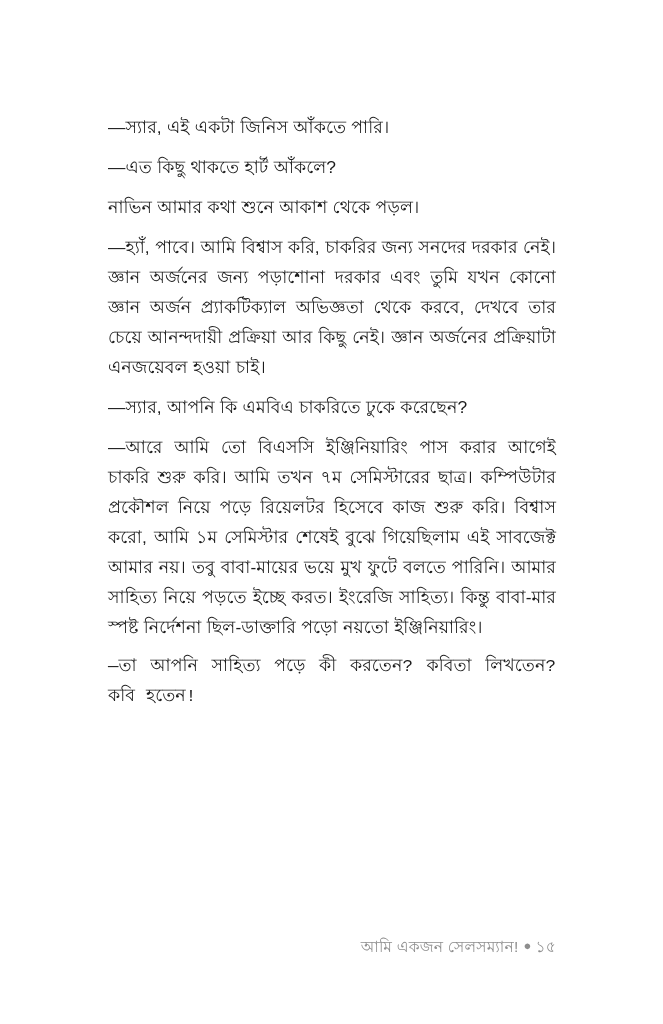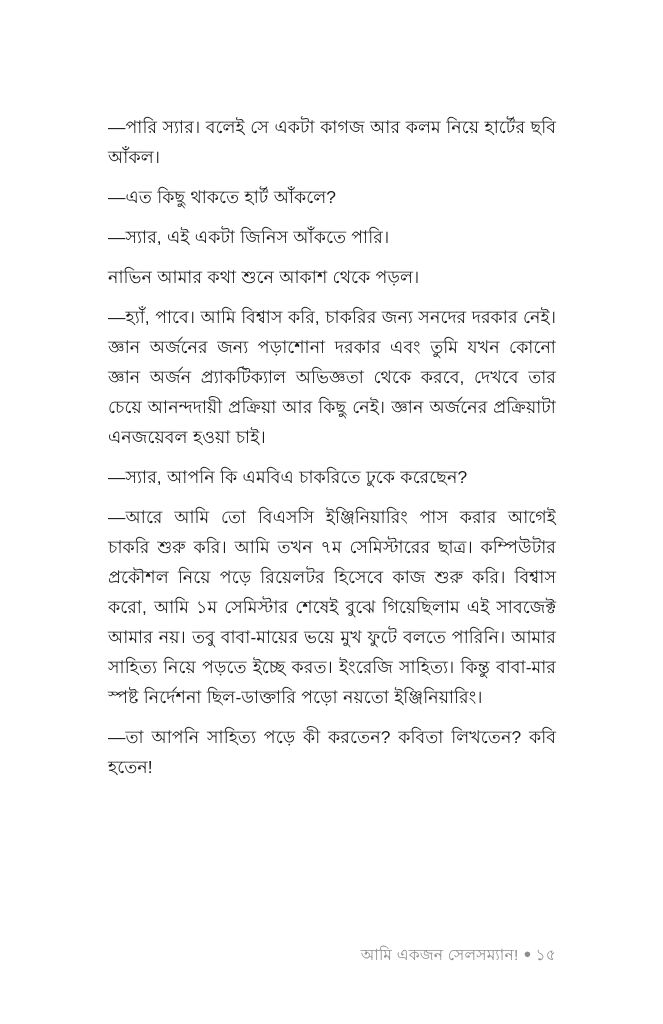--- a/index.html
+++ b/index.html
@@ -33,54 +33,53 @@
     line-height: 30px;
     color: #1b1b1b;
     text-align: justify;
     text-justify: inter-word;
     word-spacing: 0.02em;
     letter-spacing: 0.1px;
     -webkit-font-smoothing: antialiased;
   }
   .para:last-of-type {
     margin-bottom: 0;
+    font-family: Liberation Mono, monospace;
   }
   .footer {
     position: absolute;
     left: 108px;
     top: 936px;
     width: 448px;
     text-align: right;
     font-family: "Liberation Sans", "DejaVu Sans", sans-serif;
     font-size: 15.5px;
     line-height: 20px;
     color: #8e8e8e;
     letter-spacing: 0.2px;
     white-space: nowrap;
-    margin-top: 8px;
   }
   .footer .bullet {
     display: inline-block;
     margin: 0 4px 0 5px;
     color: #8e8e8e;
     font-size: 13px;
     vertical-align: 2px;
   }
   .footer .title { color: #8e8e8e; }
   .footer .pageno { color: #8e8e8e; }
 </style>
 </head>
 <body>
 
 <div class="page">
 
   <div class="content">
-    <p class="para">—পারি স্যার। বলেই সে একটা কাগজ আর কলম নিয়ে হার্টের ছবি আঁকল।</p>
+    <p class="para">—স্যার, এই একটা জিনিস আঁকতে পারি।</p>
     <p class="para">—এত কিছু থাকতে হার্ট আঁকলে?</p>
-    <p class="para">—স্যার, এই একটা জিনিস আঁকতে পারি।</p>
     <p class="para">নাভিন আমার কথা শুনে আকাশ থেকে পড়ল।</p>
     <p class="para">—হ্যাঁ, পাবে। আমি বিশ্বাস করি, চাকরির জন্য সনদের দরকার নেই। জ্ঞান অর্জনের জন্য পড়াশোনা দরকার এবং তুমি যখন কোনো জ্ঞান অর্জন প্র্যাকটিক্যাল অভিজ্ঞতা থেকে করবে, দেখবে তার চেয়ে আনন্দদায়ী প্রক্রিয়া আর কিছু নেই। জ্ঞান অর্জনের প্রক্রিয়াটা এনজয়েবল হওয়া চাই।</p>
     <p class="para">—স্যার, আপনি কি এমবিএ চাকরিতে ঢুকে করেছেন?</p>
     <p class="para">—আরে আমি তো বিএসসি ইঞ্জিনিয়ারিং পাস করার আগেই চাকরি শুরু করি। আমি তখন ৭ম সেমিস্টারের ছাত্র। কম্পিউটার প্রকৌশল নিয়ে পড়ে রিয়েলটর হিসেবে কাজ শুরু করি। বিশ্বাস করো, আমি ১ম সেমিস্টার শেষেই বুঝে গিয়েছিলাম এই সাবজেক্ট আমার নয়। তবু বাবা-মায়ের ভয়ে মুখ ফুটে বলতে পারিনি। আমার সাহিত্য নিয়ে পড়তে ইচ্ছে করত। ইংরেজি সাহিত্য। কিন্তু বাবা-মার স্পষ্ট নির্দেশনা ছিল-ডাক্তারি পড়ো নয়তো ইঞ্জিনিয়ারিং।</p>
     <p class="para">—তা আপনি সাহিত্য পড়ে কী করতেন? কবিতা লিখতেন? কবি হতেন!</p>
   </div>
 
   <div class="footer">
     <span class="title">আমি একজন সেলসম্যান!</span><span class="bullet">●</span><span class="pageno">১৫</span>
   </div>

